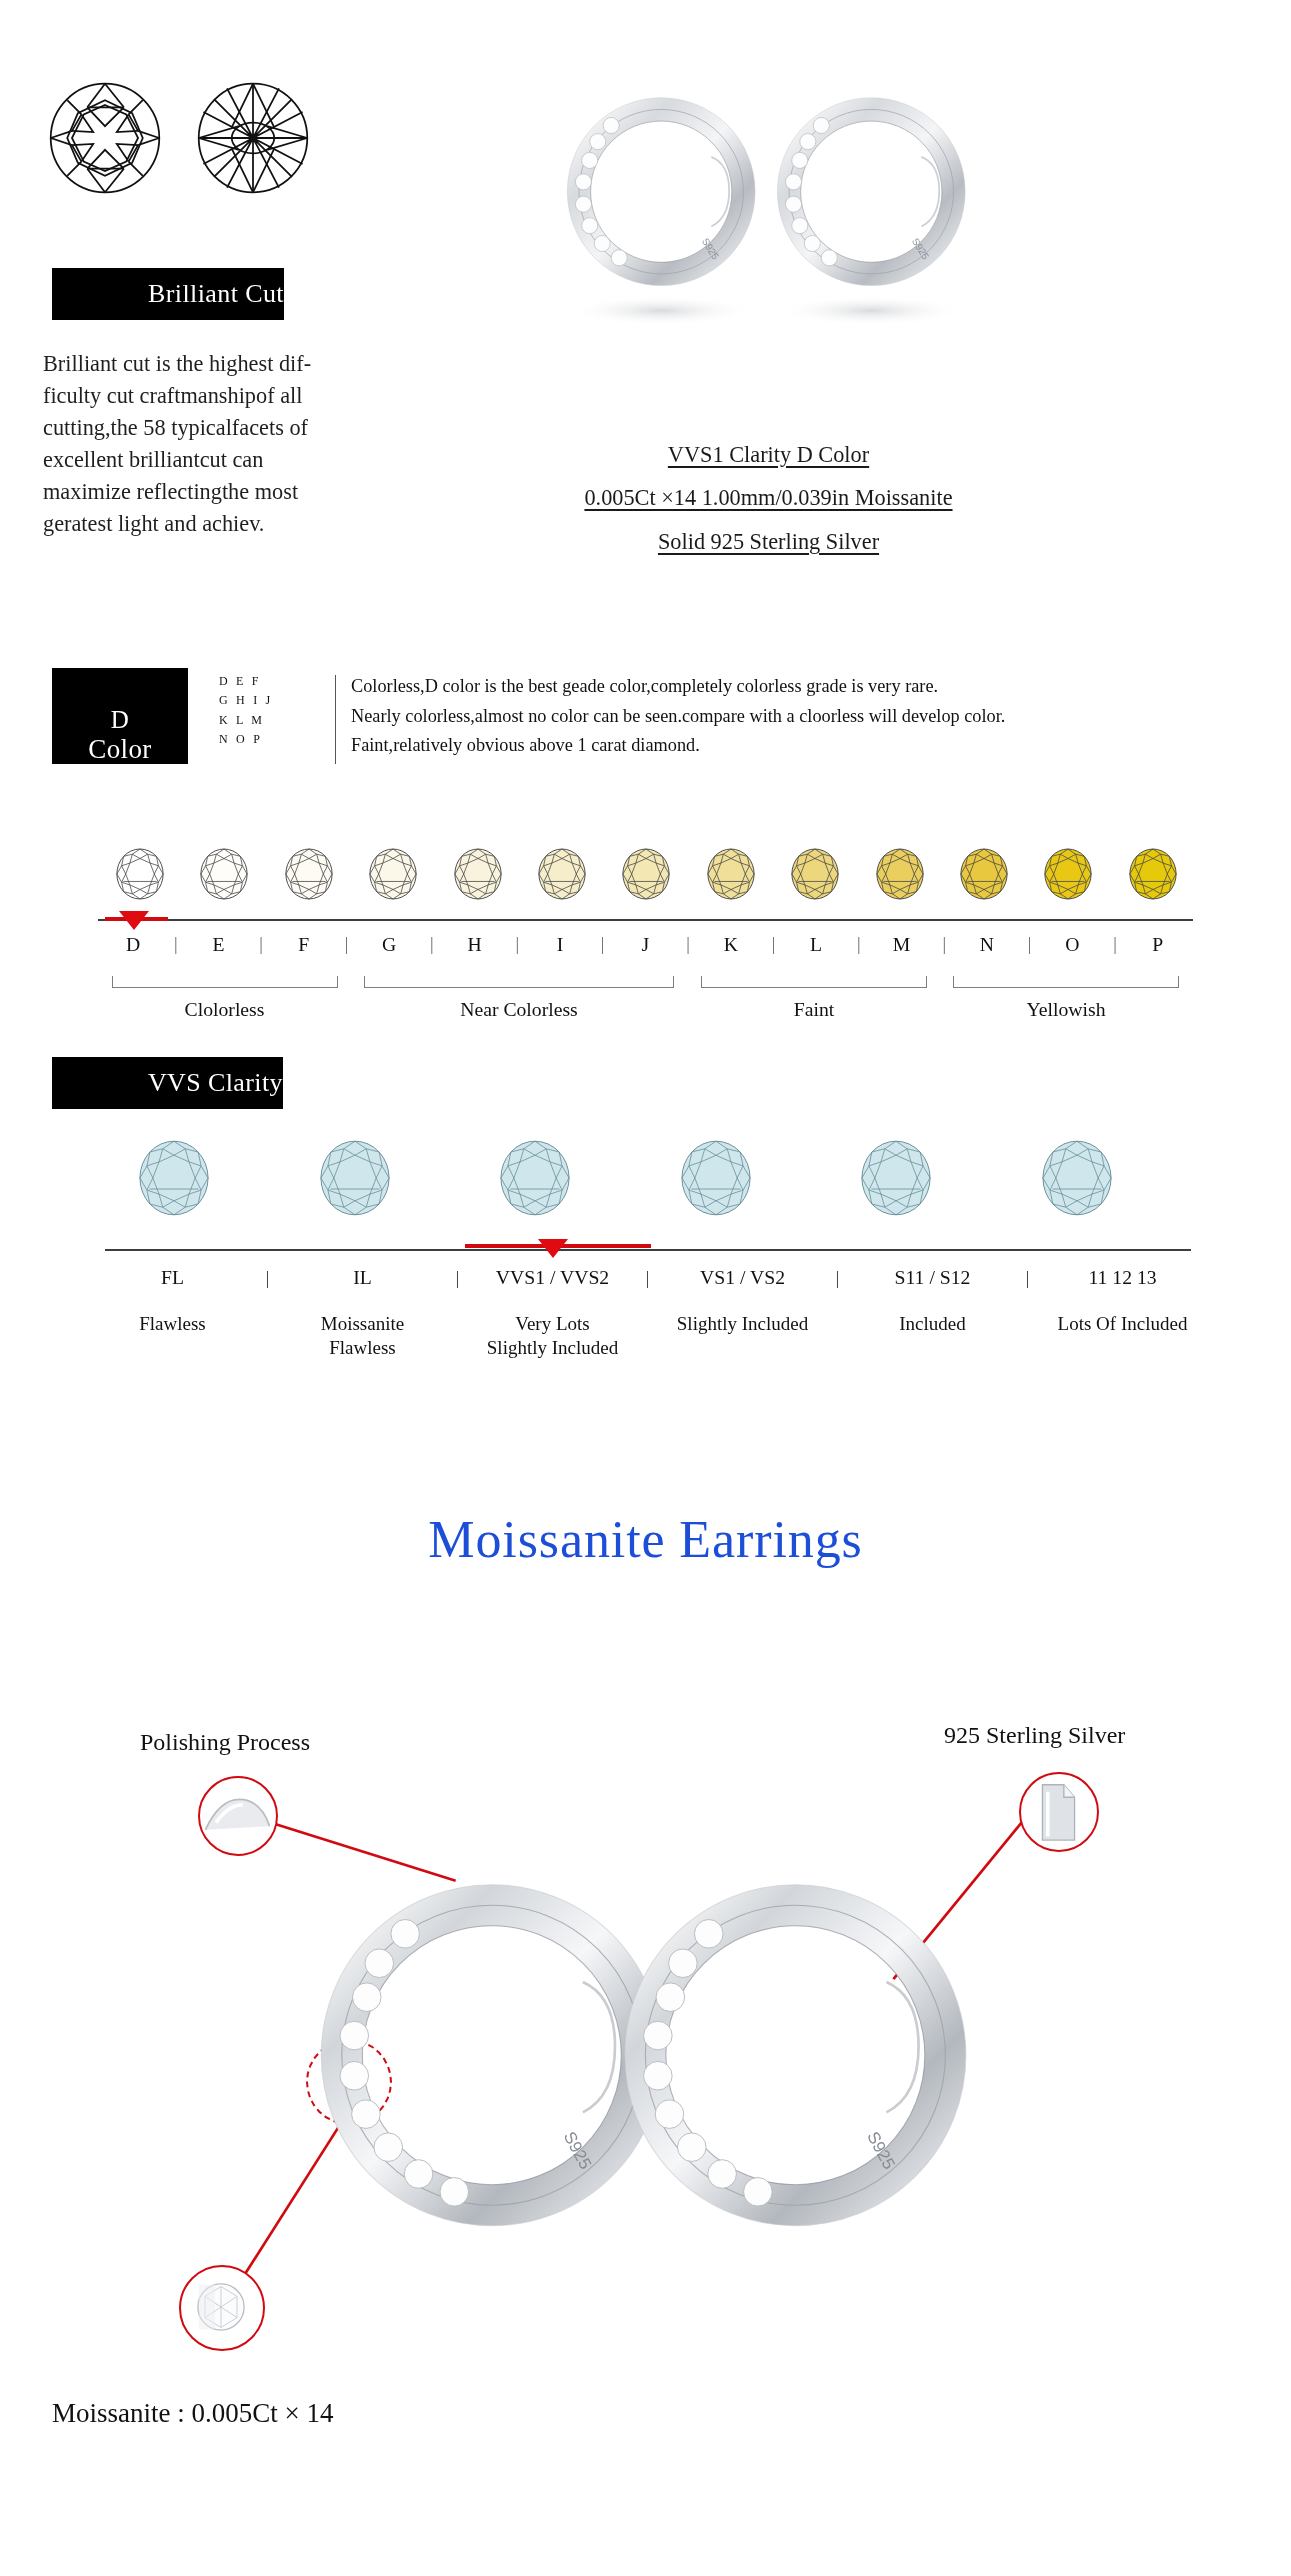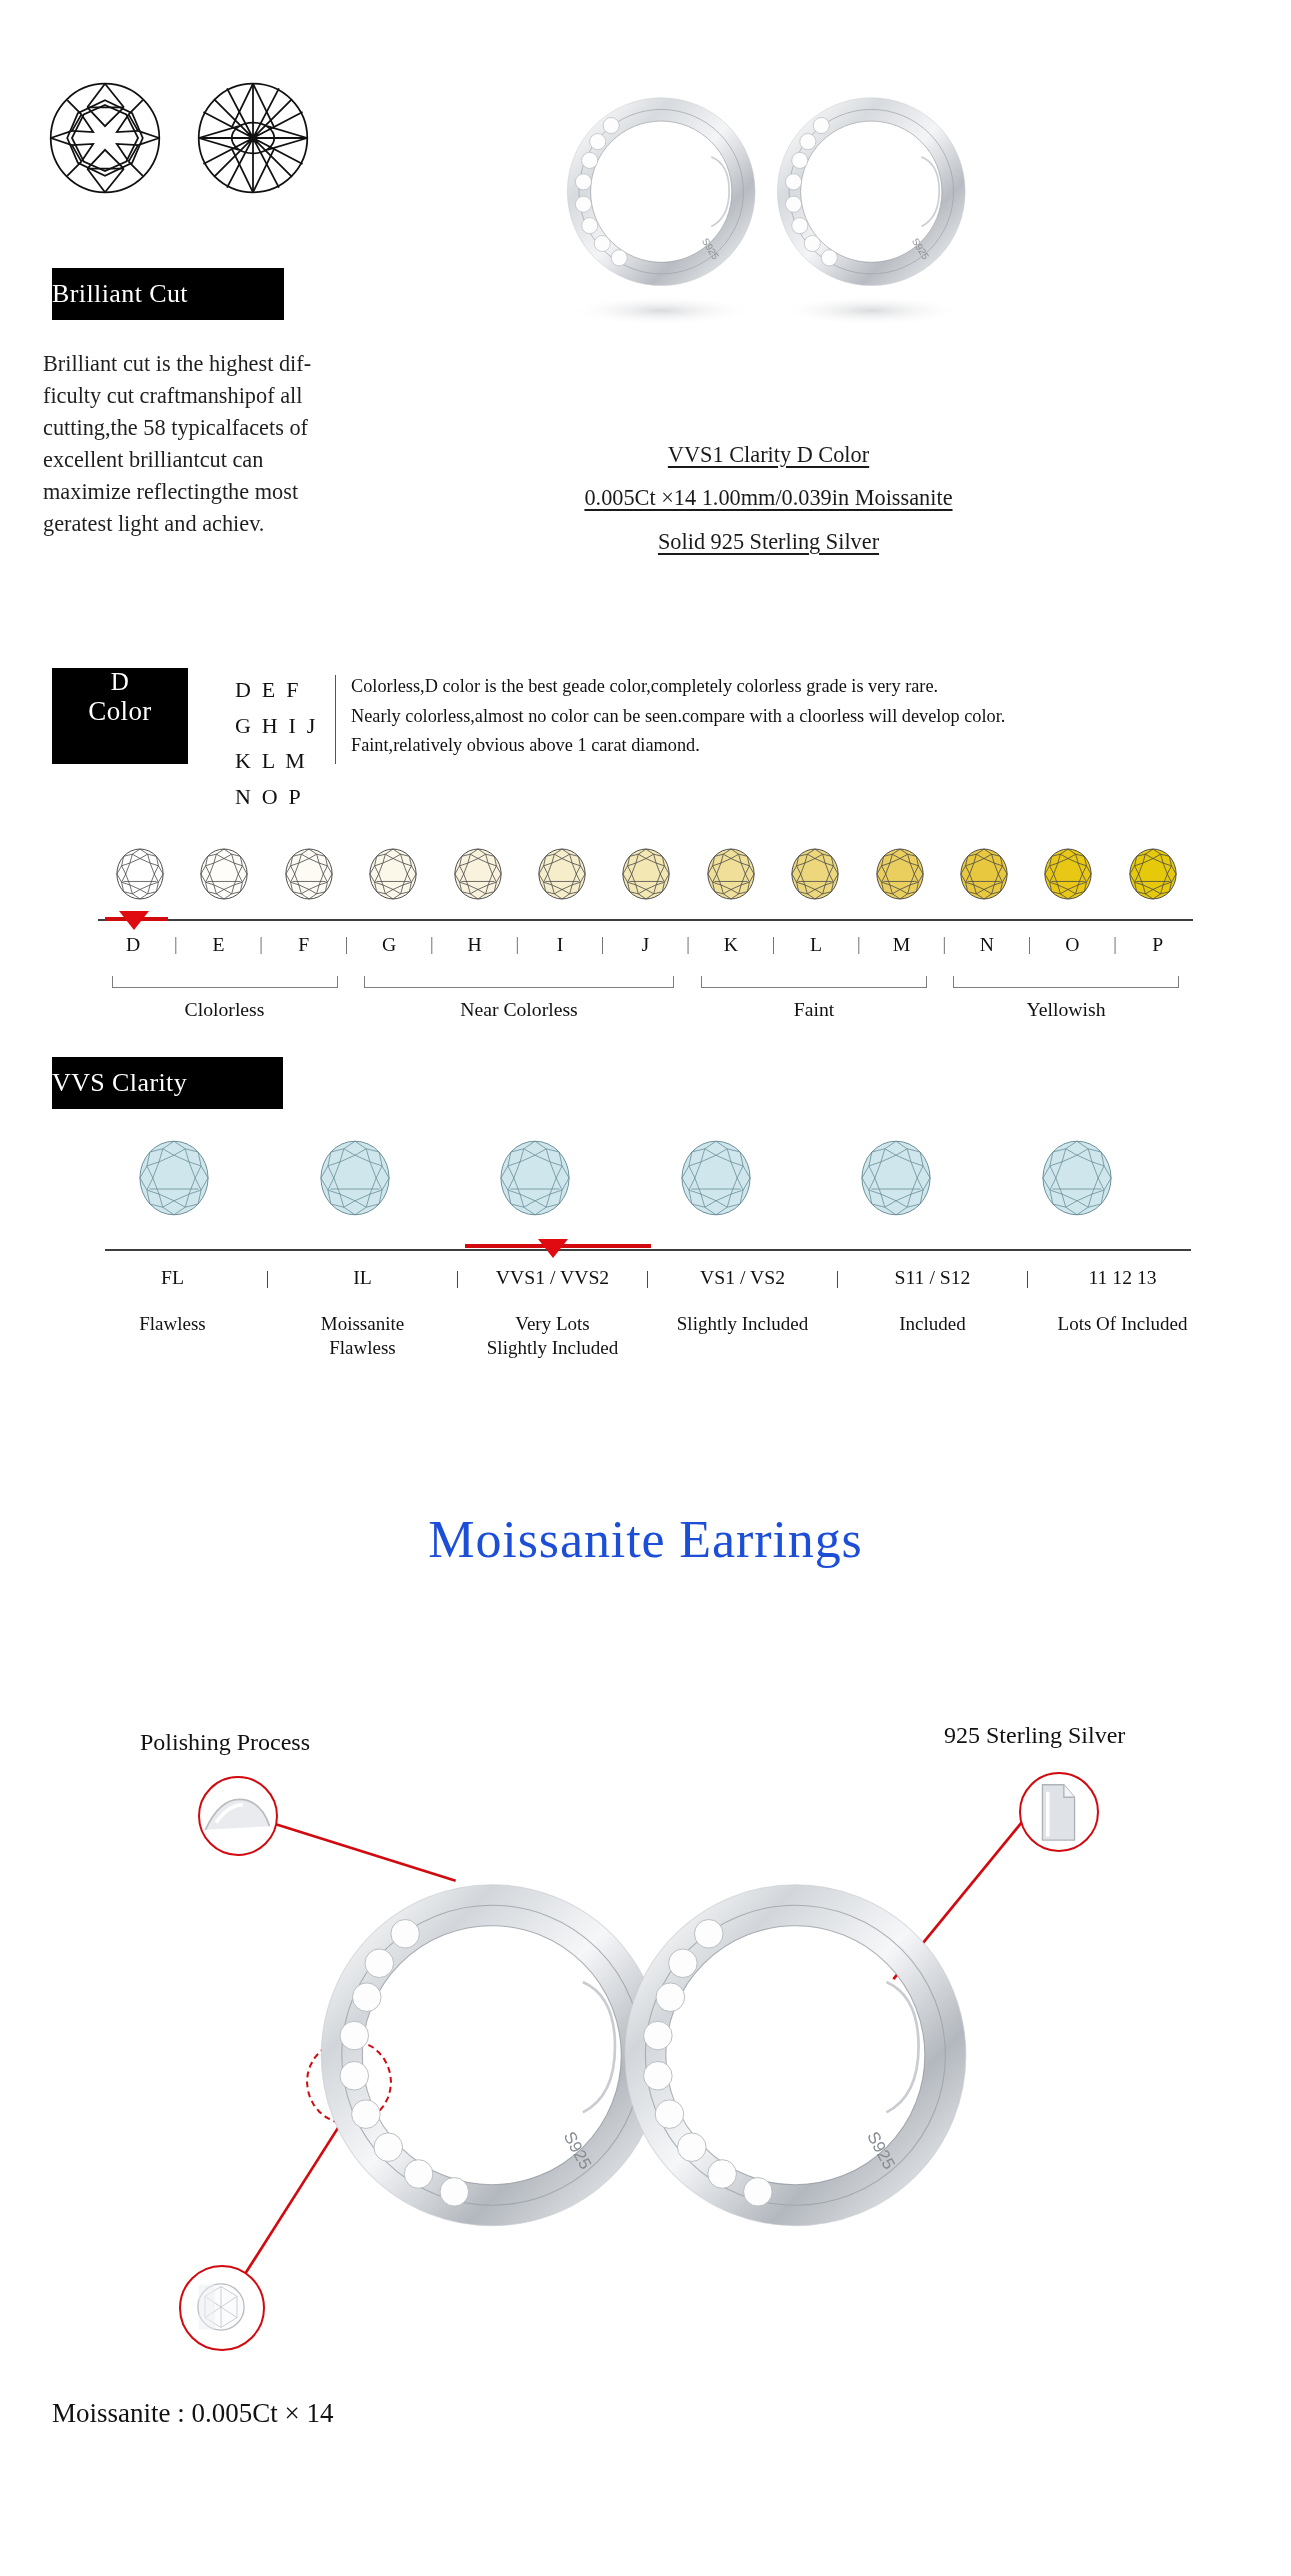--- a/index.html
+++ b/index.html
@@ -14,21 +14,21 @@
     overflow: hidden;
   }
   .page { position: relative; width: 1291px; height: 2576px; }
 
   
   .plate {
     background: #000000;
     color: #ffffff;
     display: flex;
     align-items: center;
-    justify-content: flex-start;
+    justify-content: flex-end;
     font-family: "Liberation Serif", serif;
     letter-spacing: 0.4px;
   }
 
   
   #cut-diagrams { position: absolute; left: 46px; top: 79px; width: 268px; height: 116px; display: flex; gap: 30px; }
   #cut-plate { position: absolute; left: 52px; top: 268px; width: 232px; height: 52px; font-size: 26px; }
   #cut-desc {
     position: absolute; left: 43px; top: 348px; width: 286px;
     font-size: 22.3px; line-height: 1.44; color: #1f1f1f;
@@ -45,21 +45,21 @@
 
   
   #dcolor-plate {
     position: absolute; left: 52px; top: 668px; width: 136px; height: 96px;
     flex-direction: column; line-height: 1.12; font-size: 27px;
   }
   #dcolor-plate .l1 { font-size: 25px; }
   #dcolor-plate .l2 { font-size: 27px; }
   #grade-letters {
     position: absolute; left: 219px; top: 672px; width: 107px;
-    font-size: 22px; line-height: 1.62; letter-spacing: 2.7px; color: #111; margin-left: 16px;
+    font-size: 12px; line-height: 1.62; letter-spacing: 2.7px; color: #111;
   }
   #grade-divider { position: absolute; left: 335px; top: 675px; width: 0.9px; height: 89px; background: #555; }
   #grade-desc {
     position: absolute; left: 351px; top: 672px; width: 849px;
     font-size: 18.3px; line-height: 1.62; color: #111;
   }
 
   
   #color-gems { position: absolute; left: 105px; top: 847px; width: 1083px; height: 54px; display: flex; justify-content: space-between; }
   #color-axis { position: absolute; left: 98px; top: 919px; width: 1095px; height: 1.8px; background: #3d3d3d; }

